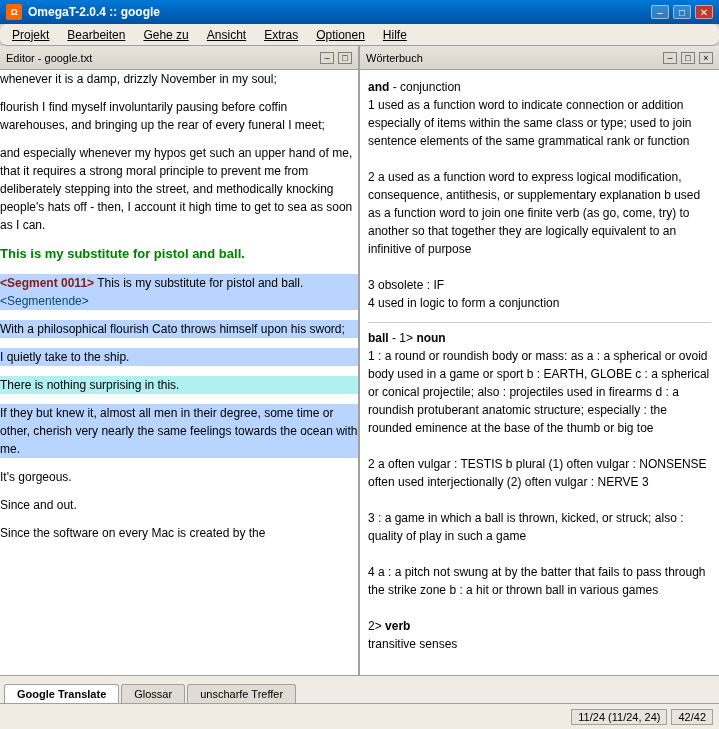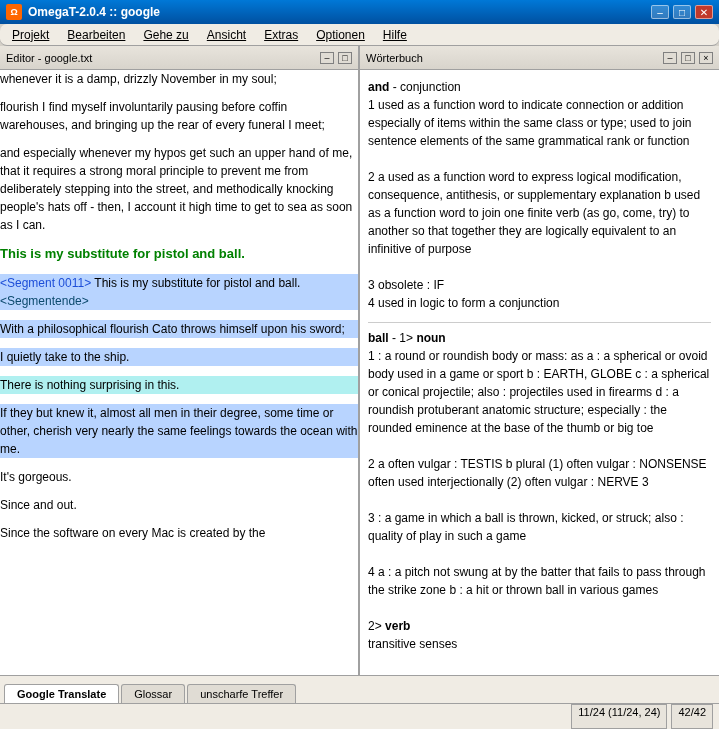--- a/index.html
+++ b/index.html
@@ -73,21 +73,21 @@
       overflow-y: auto;
       padding: 0;
       background: white;
       font-size: 12px;
       line-height: 1.5;
     }
     .text-block { margin-bottom: 10px; color: #000; }
     .highlight-blue { background: #b8d4ff; }
     .highlight-cyan { background: #b0f0f0; }
     .text-bold-green { color: #008000; font-weight: bold; font-size: 13px; }
-    .segment-tag { color: #1d4ed8; }
+    .segment-tag { color: #7f1d1d; font-weight: bold; }
     .segment-end { color: #0c4a6e; }
 
     
     .right-panel {
       flex: 1;
       display: flex;
       flex-direction: column;
     }
     .dict-header {
       background: linear-gradient(to bottom, #e8e4dc, #d8d4cc);
@@ -131,20 +131,21 @@
       border-radius: 3px 3px 0 0;
     }
     .tab.active { background: white; font-weight: bold; }
 
     
     .status-bar {
       height: 26px;
       background: #f0ece4;
       border-top: 1px solid #a0a0a0;
       display: flex;
+      align-items: center;
       justify-content: flex-end;
       padding: 0 6px;
       gap: 4px;
     }
     .status-badge {
       background: #e8e4dc;
       border: 1px solid #a0a0a0;
       padding: 1px 6px;
       font-size: 11px;
     }

